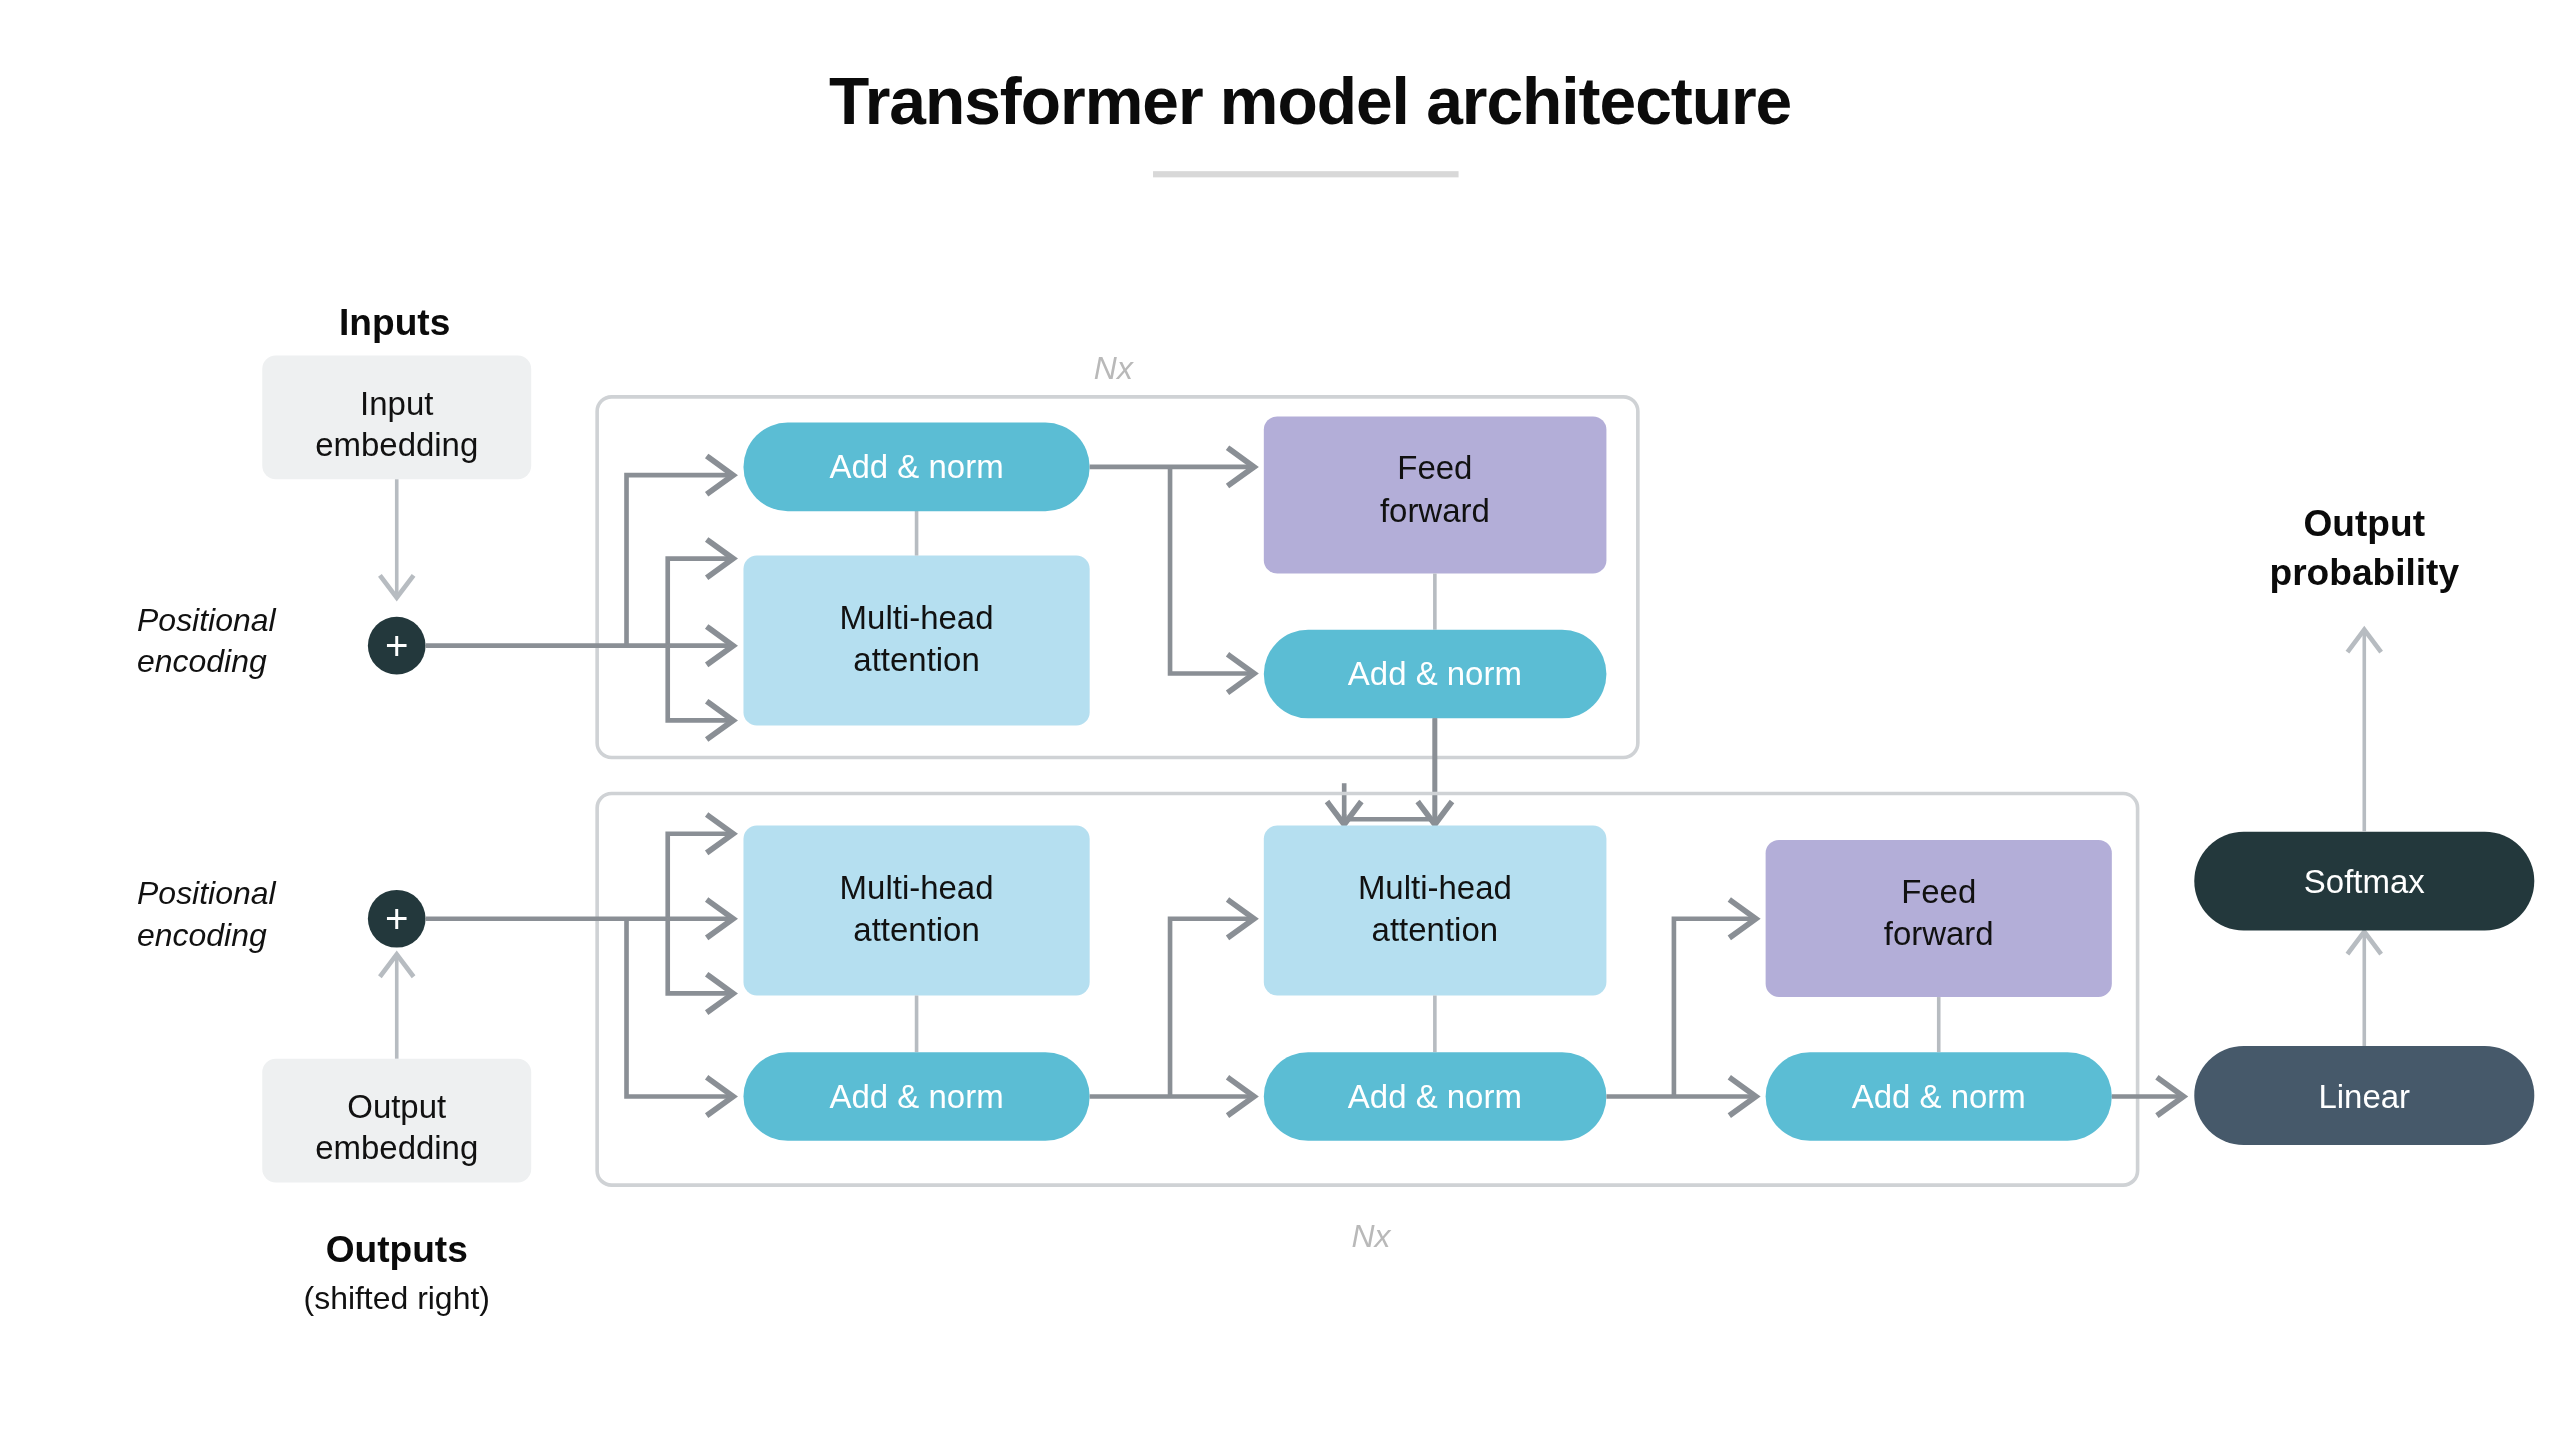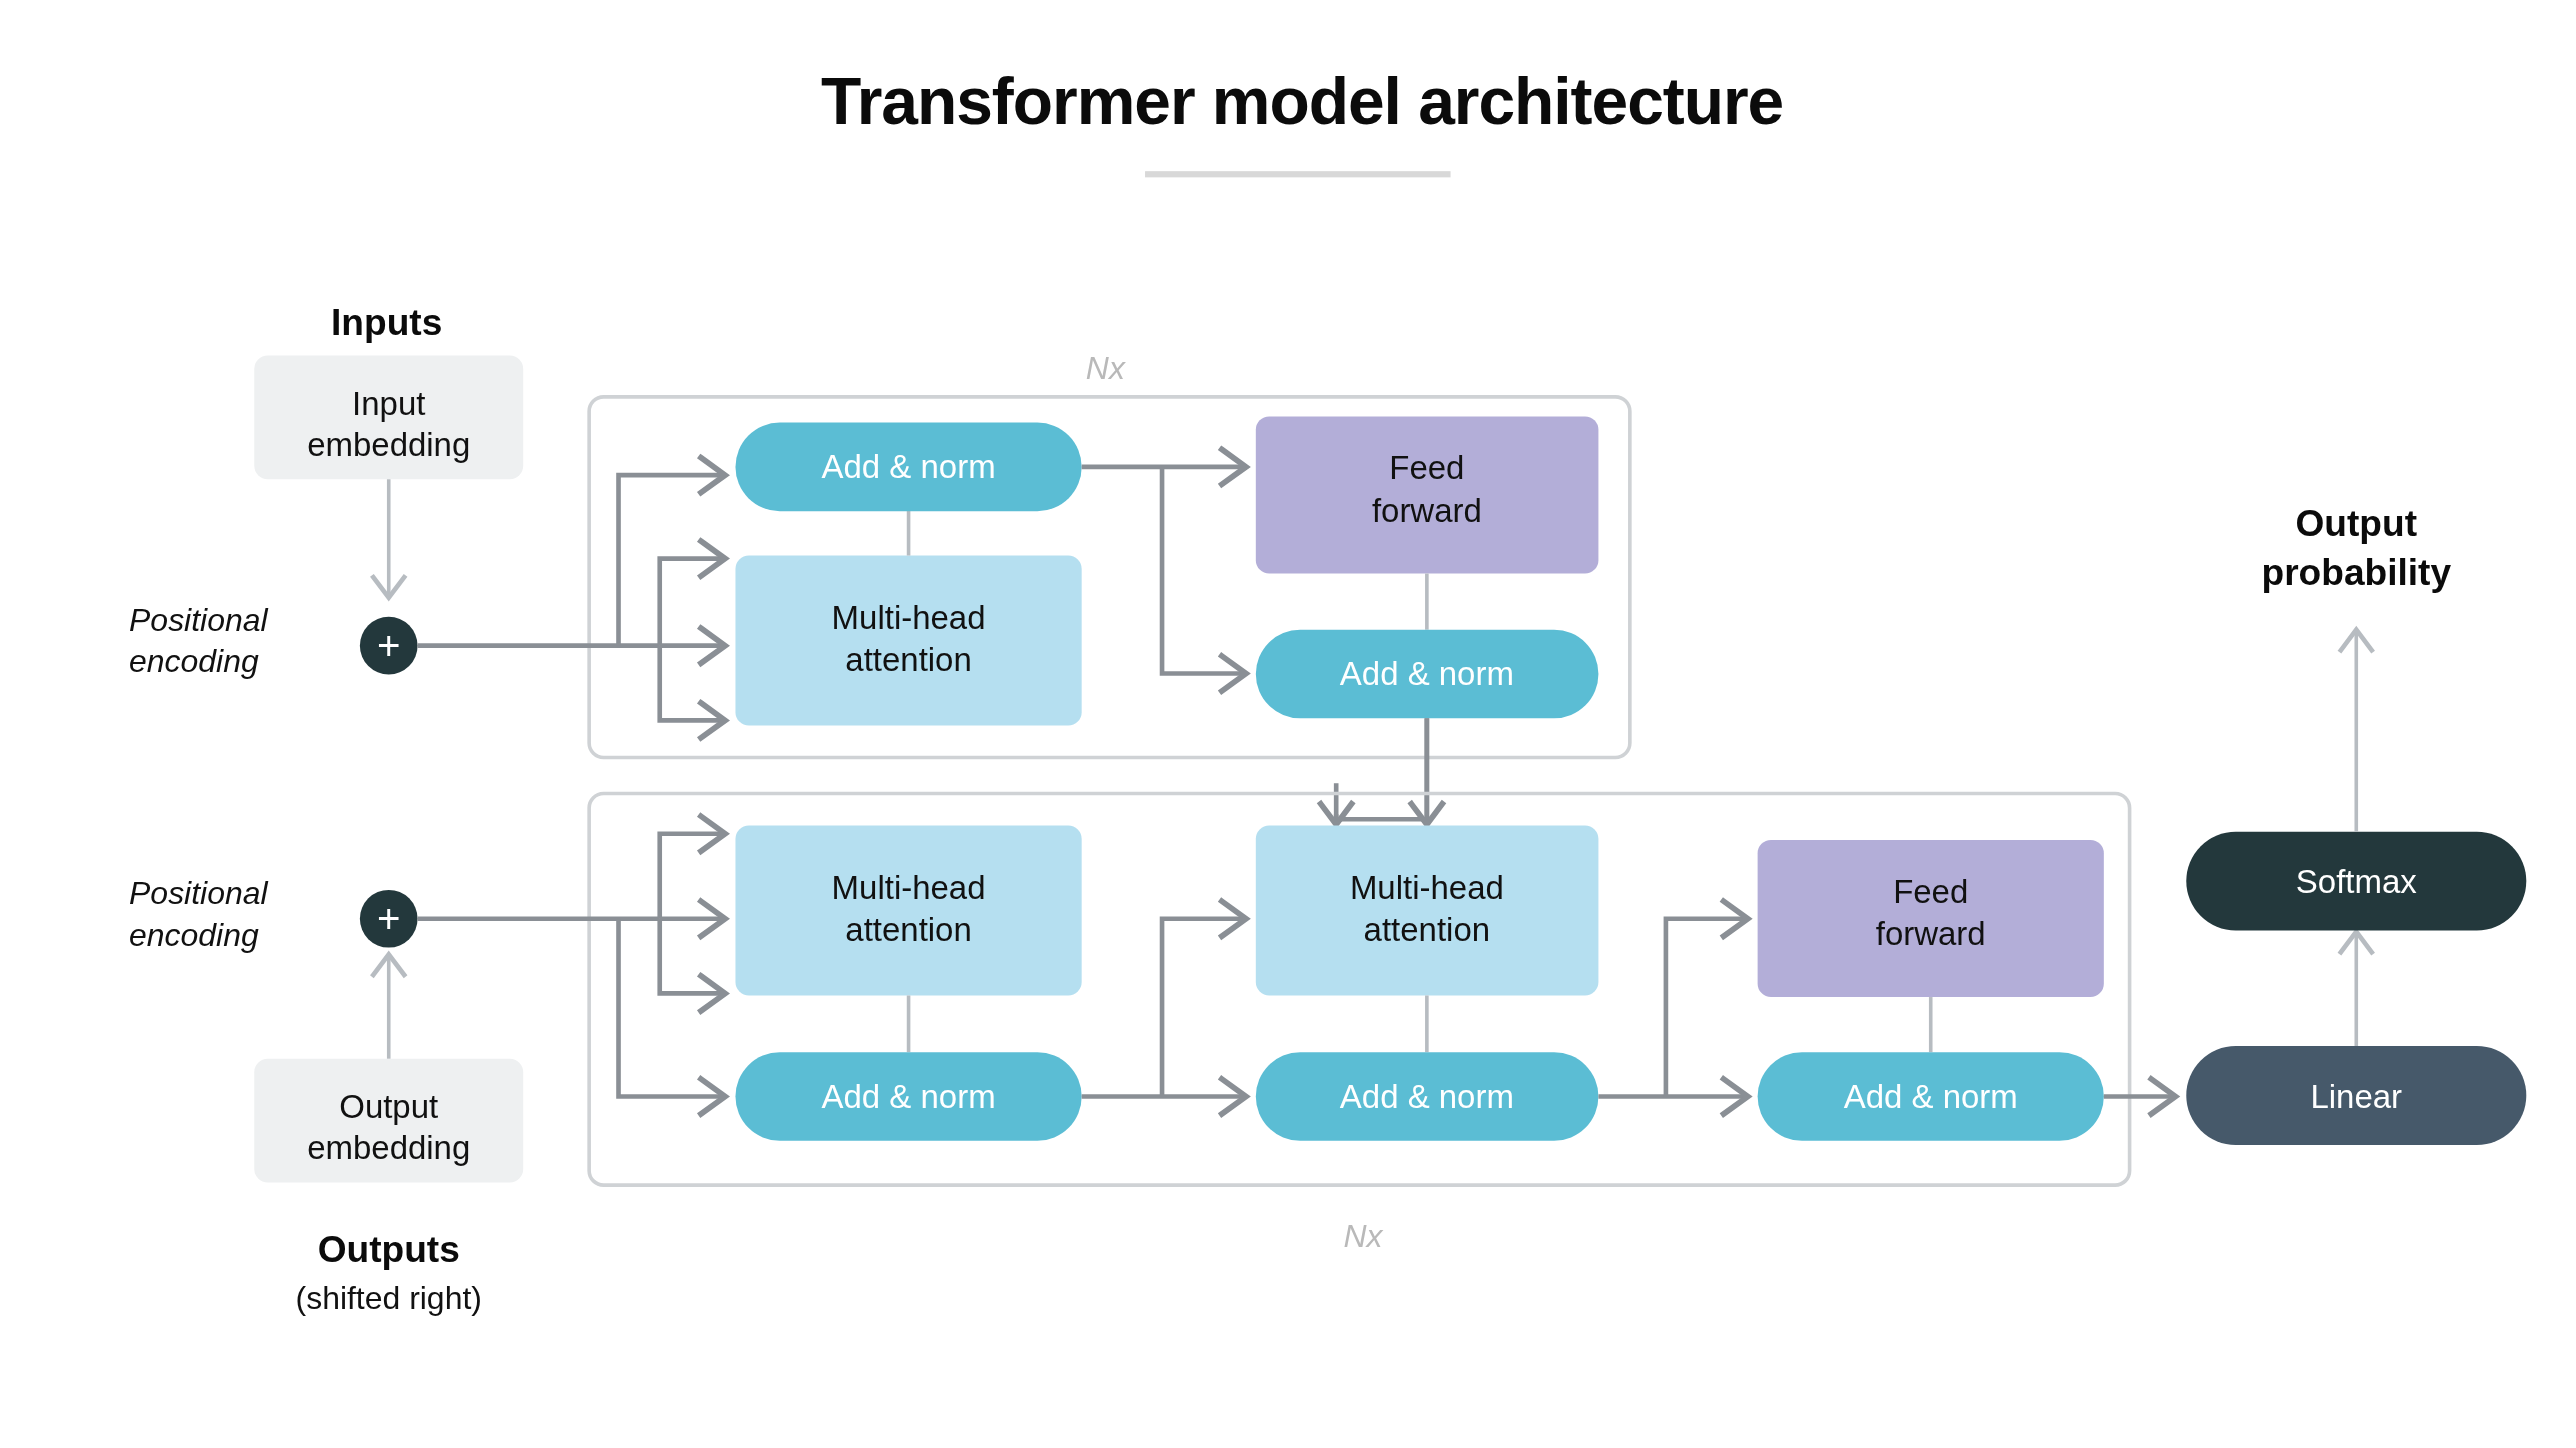--- a/index.html
+++ b/index.html
@@ -3,21 +3,21 @@
 <meta charset="utf-8">
 <style>
   html,body{margin:0;padding:0;background:#ffffff;}
   body{
     width:2576px;height:1449px;
     font-family:"Liberation Sans","DejaVu Sans",sans-serif;
     color:#111111;
     overflow:hidden;
     position:relative;
   }
-  #stage{position:absolute;left:8px;top:0;width:2332px;height:1449px;}
+  #stage{position:absolute;left:16px;top:0;width:2332px;height:1449px;}
   svg#diagram{position:absolute;left:0;top:0;width:2576px;height:1449px;display:block;}
 
   
   .t-title{
     font-size:128px;font-weight:bold;letter-spacing:-2px;fill:#0b0b0b;
     font-family:"Liberation Sans","DejaVu Sans",sans-serif;
   }
   .t-section{
     font-size:72px;font-weight:bold;fill:#0b0b0b;
     font-family:"Liberation Sans","DejaVu Sans",sans-serif;

